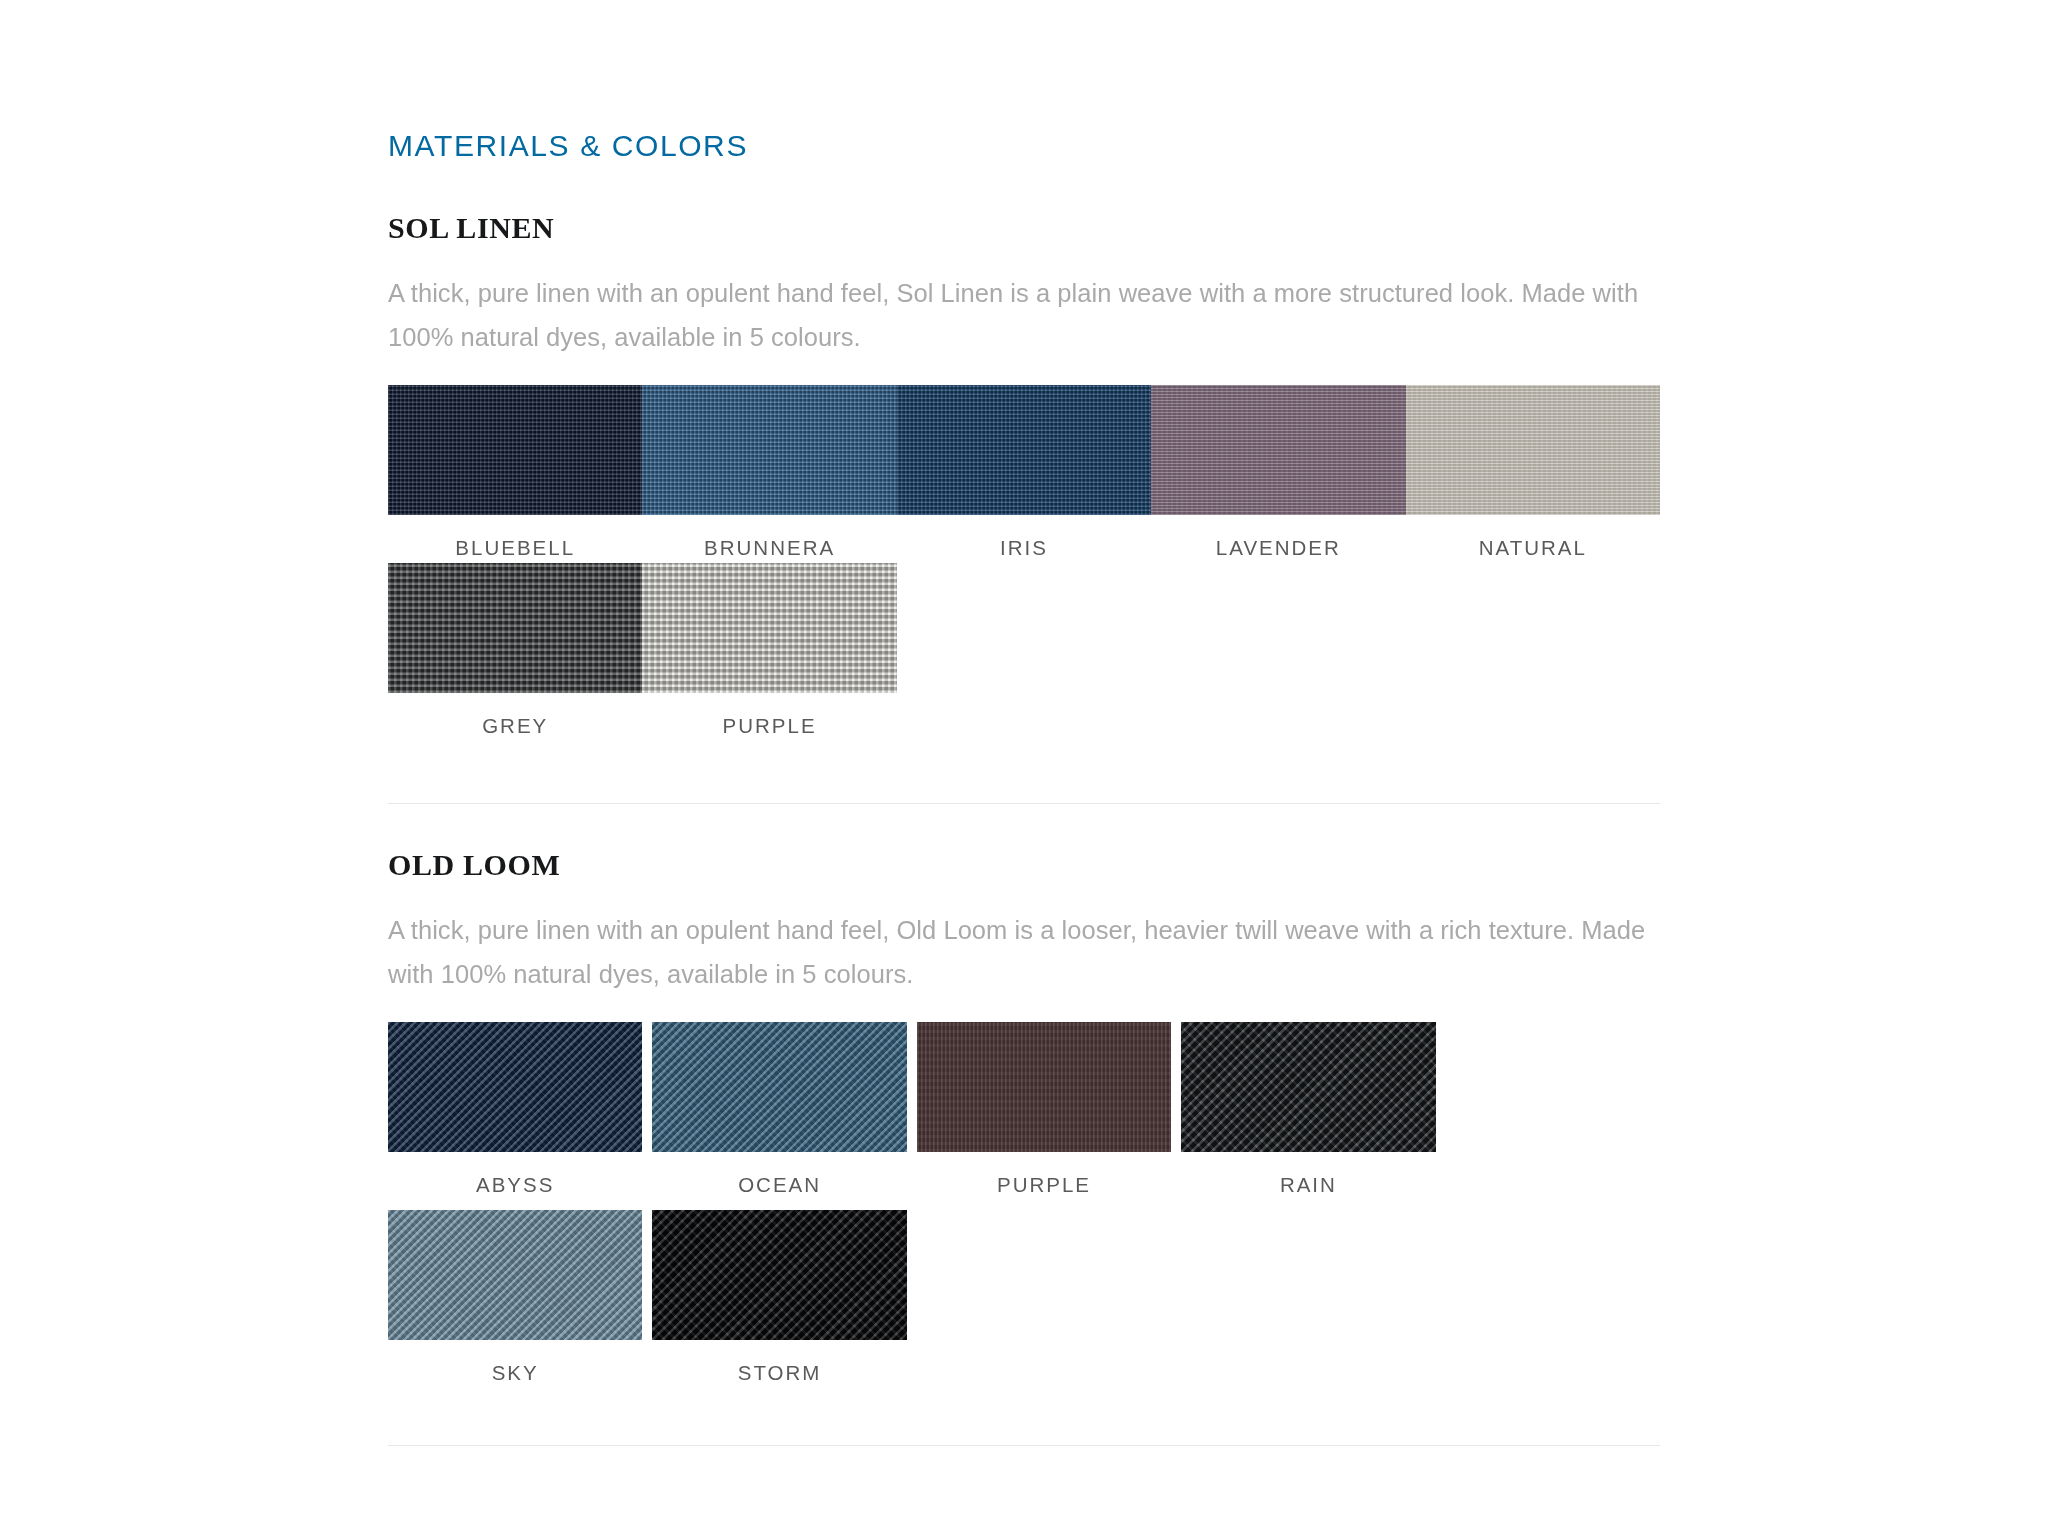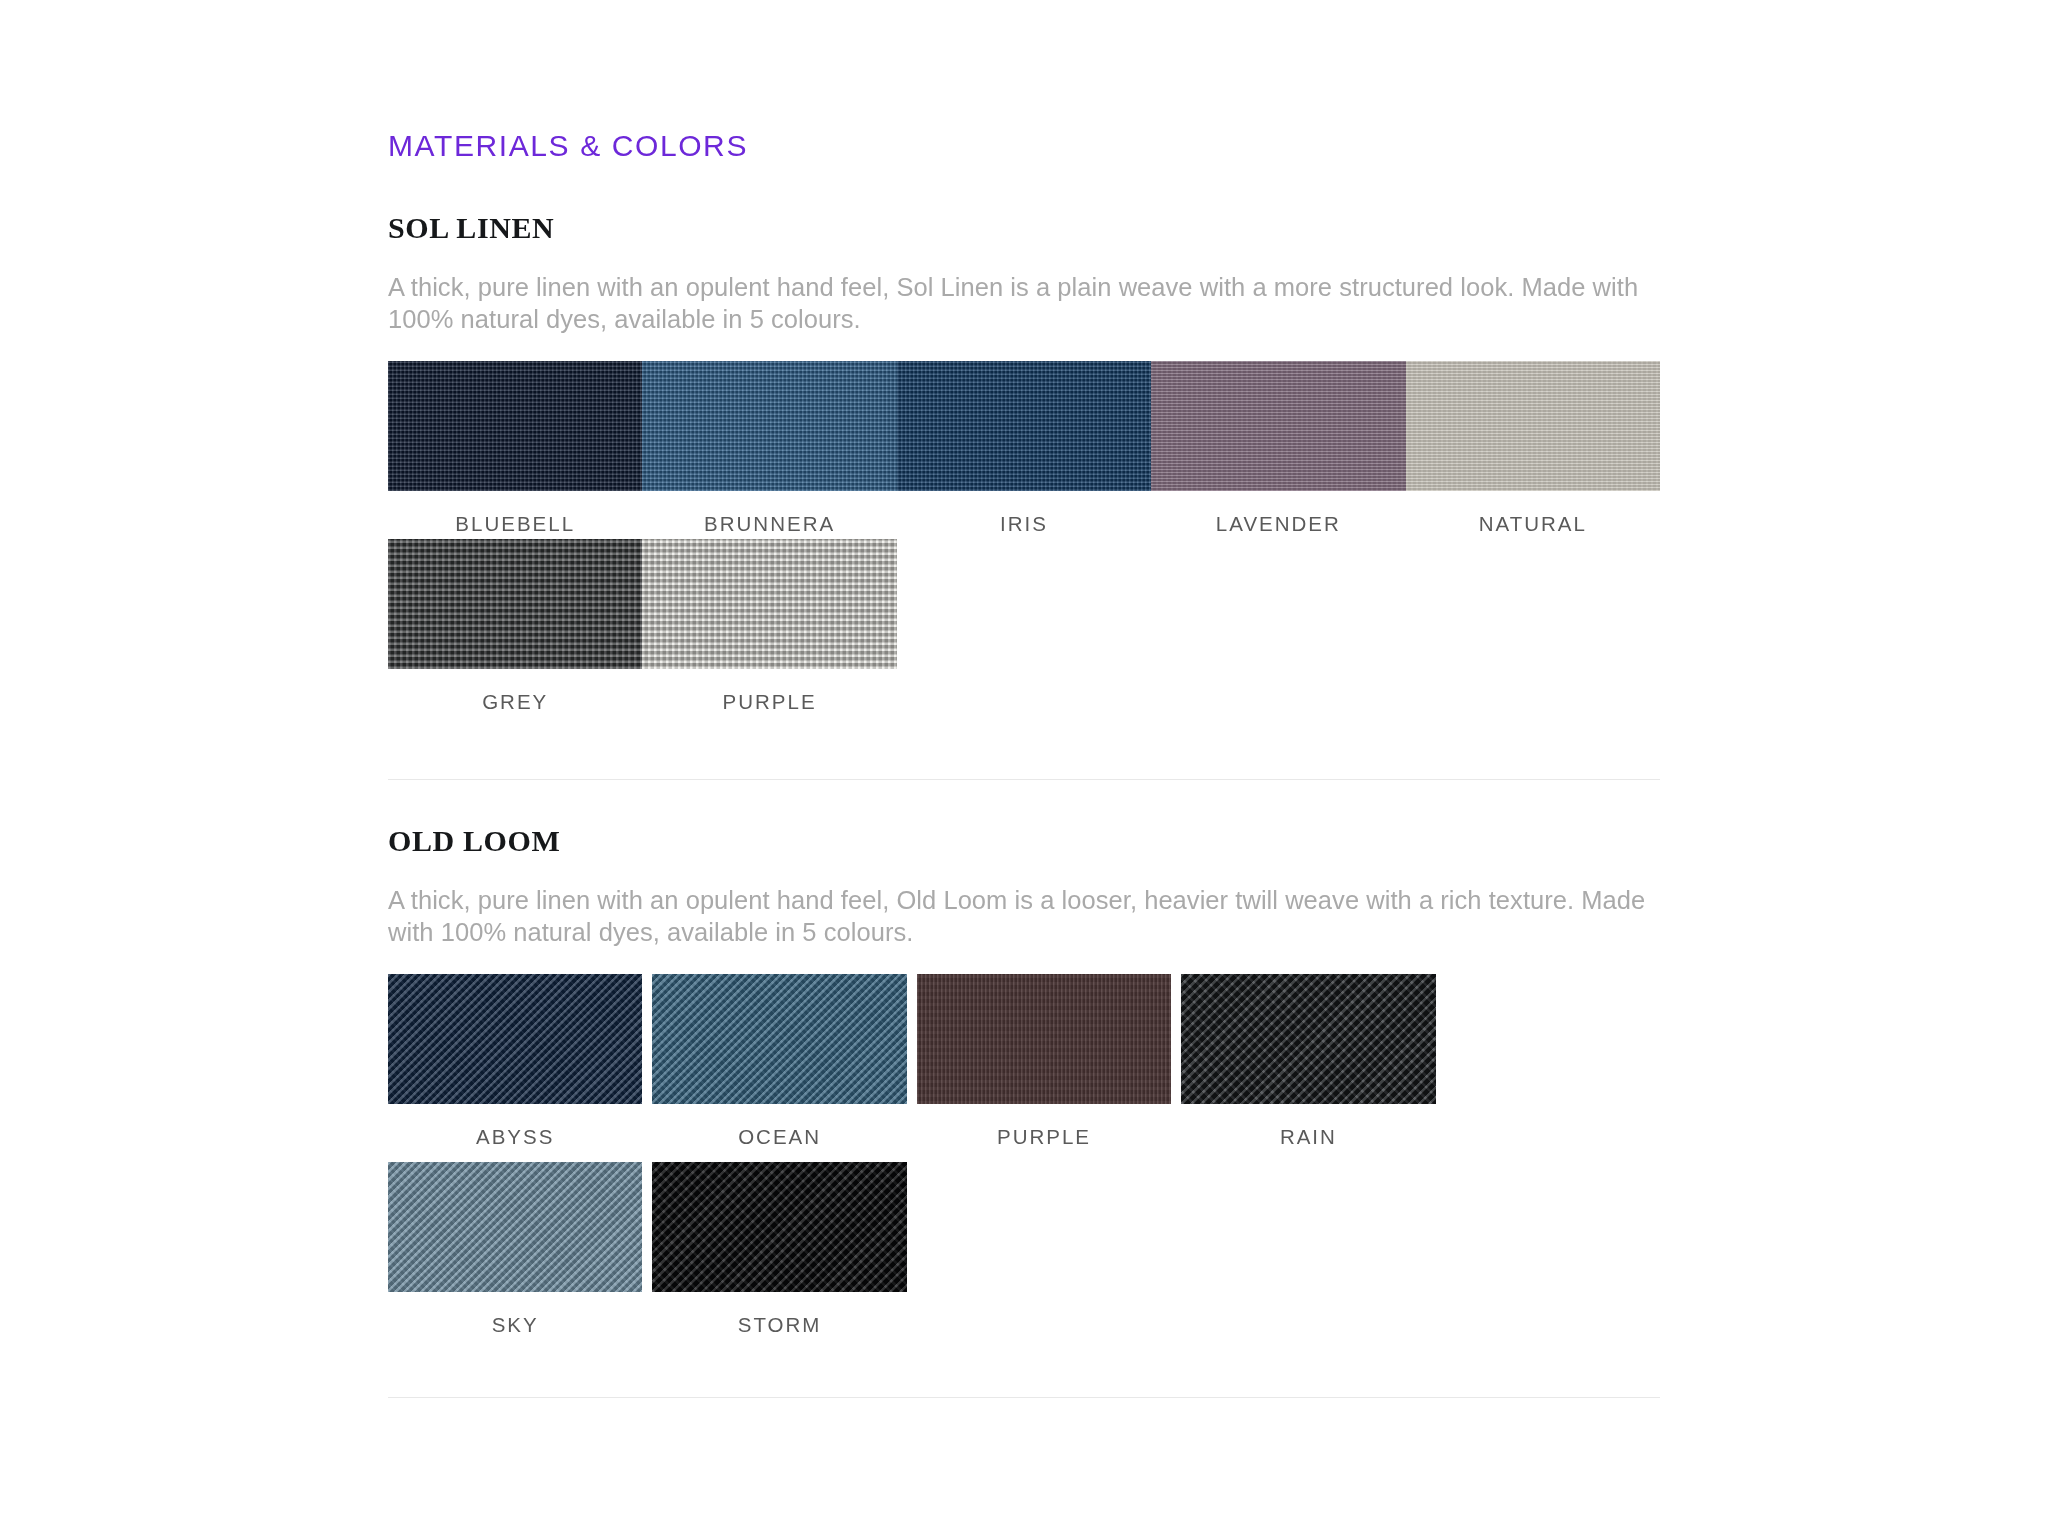--- a/index.html
+++ b/index.html
@@ -28,21 +28,21 @@
     left: 388px;
     top: 0;
     width: 1272px;
   }
 
   
   .page-heading {
     font-family: "Liberation Sans", sans-serif;
     font-size: 30px;
     letter-spacing: 1.6px;
-    color: #6d28d9;
+    color: #0369a1;
     font-weight: 400;
     margin: 0;
     padding-top: 131px;
     line-height: 1;
     white-space: nowrap;
   }
 
   
   .material {
     padding-top: 0;
@@ -52,21 +52,21 @@
     font-size: 30px;
     font-weight: 700;
     letter-spacing: 0.6px;
     color: #16181a;
     margin: 0;
     line-height: 1;
   }
   .material-desc {
     font-family: "Liberation Sans", sans-serif;
     font-size: 25.5px;
-    line-height: 32px;
+    line-height: 44px;
     color: #a9a9a9;
     font-weight: 400;
     margin: 0;
     letter-spacing: 0.05px;
     max-width: 1272px;
   }
 
   
   .swatch-grid {
     display: flex;

